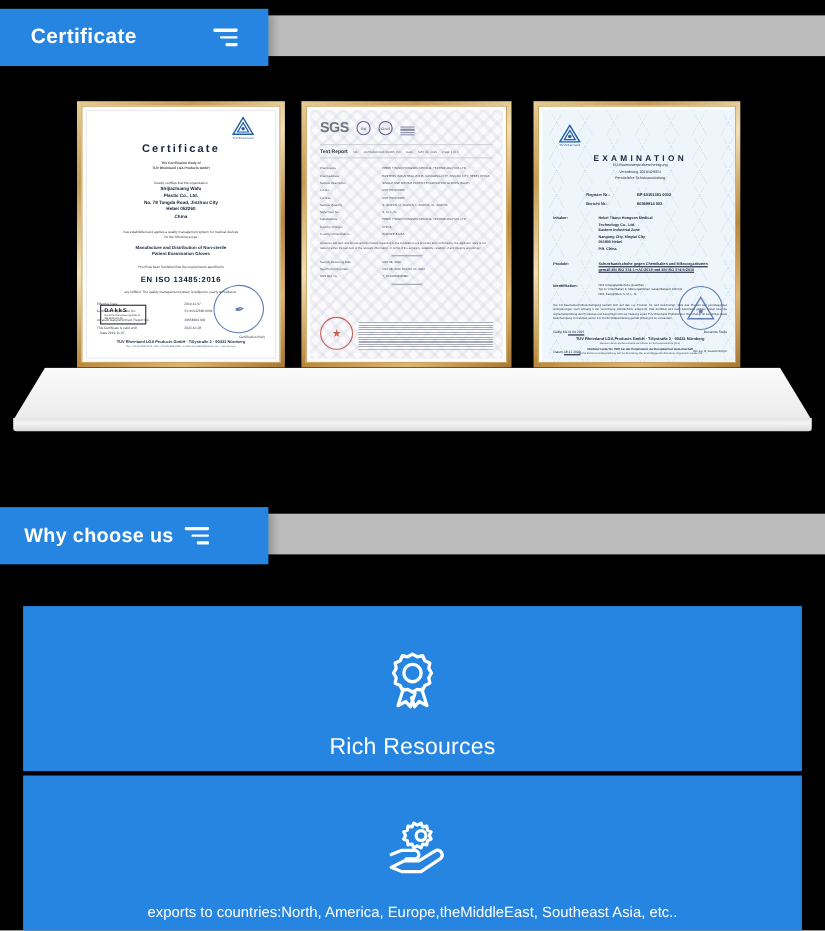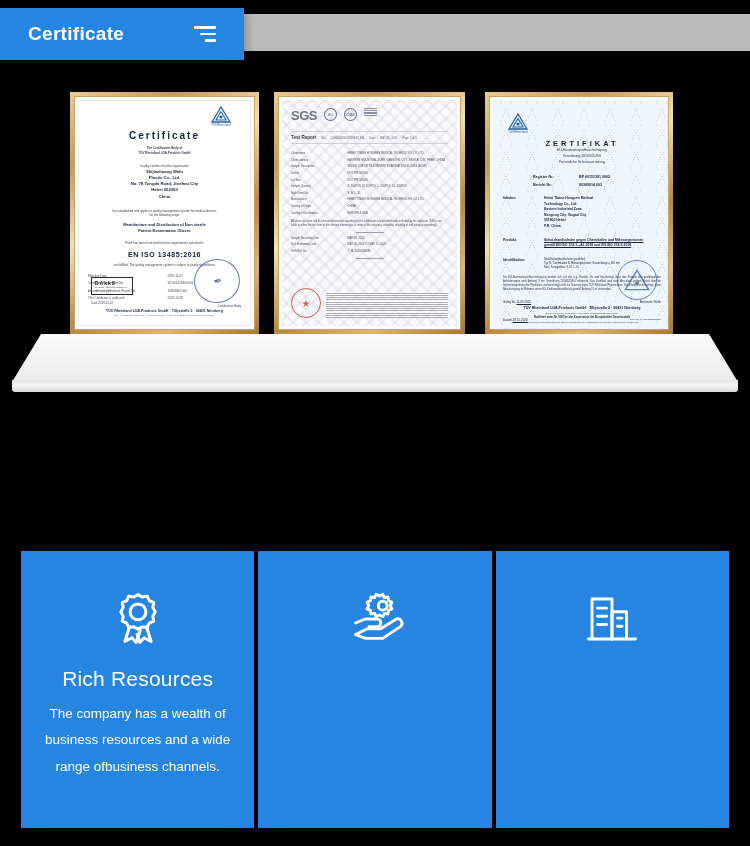--- a/index.html
+++ b/index.html
@@ -99,21 +99,21 @@
   .c1-foot .l2 { font-size:2.3px; color:#545a6c; margin-top:1.5px;}
 
   
   .doc2 {
     background:
       repeating-linear-gradient(45deg, rgba(210,210,225,.30) 0 3px, rgba(255,255,255,0) 3px 9px),
       repeating-linear-gradient(-45deg, rgba(210,210,225,.30) 0 3px, rgba(255,255,255,0) 3px 9px),
       #fafafc;
     padding:8px 9px;
   }
-  .sgs-head { display:flex; align-items:flex-start; gap:7px; }
+  .sgs-head { display:flex; align-items:flex-end; gap:7px; }
   .sgs-word { font-size:13px; font-weight:bold; color:#6f7480; letter-spacing:-.5px; font-family:"Liberation Sans",sans-serif;}
   .acc-badge { width:13px; height:13px; border-radius:50%; border:1.2px solid #5b5f94; display:flex;align-items:center;justify-content:center;font-size:3px;color:#3c4066;}
   .acc-lines { display:flex; flex-direction:column; gap:1px; }
   .acc-lines i { display:block; width:13px; height:1.2px; background:#8b8fa6; }
   .sgs-rep { display:flex; align-items:center; gap:5px; border-top:.6px solid #cfcfd8; border-bottom:.6px solid #cfcfd8; margin-top:8px; padding:3px 0; }
   .sgs-rep .t { font-size:4.6px; font-weight:bold; color:#2f3342; }
   .sgs-rep .m { font-size:2.8px; color:#5a5f71; }
   .sgs-tbl { margin-top:8px; }
   .sgs-tr { display:flex; font-size:2.7px; color:#4a4f61; line-height:1.5; margin-bottom:2.6px; }
   .sgs-tr .k { width:36%; }
@@ -181,21 +181,21 @@
     border-radius:0 0 3px 3px;
   }
   .shelf-shadow {
     position:absolute; left:40px; top:58px; width:670px; height:44px;
     background:linear-gradient(180deg,rgba(0,0,0,0.13) 0%, rgba(0,0,0,0) 100%);
     clip-path: polygon(0% 0%, 100% 0%, 92% 100%, 8% 100%);
     filter: blur(2px);
   }
 
   
-  .cards { position:absolute; left:0; top:551px; width:750px; height:277px; display:flex; gap:4px; padding:0 21px; }
+  .cards { position:absolute; left:0; top:551px; width:750px; height:277px; display:flex; gap:4px; padding:0 21px;flex-direction:column; }
   .card {
     flex:1; background:#2585e0; color:#fff;
     display:flex; flex-direction:column; align-items:center;
     padding:34px 14px 10px;
     text-align:center;
   }
   .card-icon { width:68px; height:68px; display:flex; align-items:center; justify-content:center; }
   .card-title { font-size:21px; margin-top:14px; font-weight:normal; letter-spacing:.2px; }
   .card-desc { font-size:13.5px; line-height:1.95; margin-top:10px; }
 </style>
@@ -399,21 +399,21 @@
 
             <div class="tuv-logo">
               <svg width="20" height="17" viewBox="0 0 20 17">
                 <polygon points="10,1 19,16 1,16" fill="none" stroke="#1f5fa8" stroke-width="1.3"></polygon>
                 <polygon points="10,5.5 15,14 5,14" fill="none" stroke="#1f5fa8" stroke-width="1.1"></polygon>
                 <circle cx="10" cy="11" r="1.6" fill="#1f5fa8"></circle>
               </svg>
               <div class="tuv-cap">TÜVRheinland</div>
             </div>
 
-            <div class="z-title">ZERTIFIKAT</div>
+            <div class="z-title">EXAMINATION</div>
             <div class="z-sub">EU-Baumusterprüfbescheinigung</div>
             <div class="z-sub">Verordnung 2016/425/EU</div>
             <div class="z-sub">Persönliche Schutzausrüstung</div>
 
             <div class="z-rows">
               <div class="z-row">
                   <span class="k">Register Nr.:</span>
                   <span class="v">BP 60151391 0002</span>
                 </div>
               <div class="z-row">
@@ -493,45 +493,56 @@
 
     </div>
 
     <div class="shelf">
       <div class="shelf-top"></div>
       <div class="shelf-edge"></div>
       <div class="shelf-shadow"></div>
     </div>
   </div>
 
+  <div class="banner-wrap" style="position:absolute; left:0; top:453px; width:750px;">
+    <div class="banner-graybar"></div>
+    <div class="banner-tab tab-b">
+      <span class="banner-title small">Why choose us</span>
+      <span class="lines-icon">
+        <span></span>
+          <span></span>
+          <span></span>
+      </span>
+    </div>
+  </div>
 
   <div class="cards">
 
     <div class="card">
       <div class="card-icon">
         <svg width="60" height="60" viewBox="0 0 64 64" fill="none" stroke="#ffffff" stroke-width="3.2" stroke-linejoin="round" stroke-linecap="round">
           <path d="M32 6 l4.6 2.6 5.2-1 2.2 4.8 4.8 2.2 -1 5.2 2.6 4.6 -2.6 4.6 1 5.2 -4.8 2.2 -2.2 4.8 -5.2-1 -4.6 2.6 -4.6-2.6 -5.2 1 -2.2-4.8 -4.8-2.2 1-5.2 -2.6-4.6 2.6-4.6 -1-5.2 4.8-2.2 2.2-4.8 5.2 1z"></path>
           <circle cx="32" cy="24.4" r="8.4"></circle>
           <path d="M23 40 l-5 16 7.5-4 4.5 5 4.5-13"></path>
           <path d="M41 40 l5 16 -7.5-4 -4.5 5 -3-8.6"></path>
         </svg>
       </div>
       <div class="card-title">Rich Resources</div>
-      <div class="card-desc">The company has a wealth of business resources and a wide range ofbusiness channels.</div>
     </div>
 
     <div class="card">
       <div class="card-icon">
         <svg width="62" height="62" viewBox="0 0 64 64" fill="none" stroke="#ffffff" stroke-width="3" stroke-linejoin="round" stroke-linecap="round">
           <path d="M40 6.5 l1.6 3.5 3.8-.7 .6 3.8 3.5 1.6 -1.8 3.4 1.8 3.4 -3.5 1.6 -.6 3.8 -3.8-.7 -1.6 3.5 -3.4-1.8 -3.4 1.8 -1.6-3.5 -3.8 .7 -.6-3.8 -3.5-1.6 1.8-3.4 -1.8-3.4 3.5-1.6 .6-3.8 3.8 .7 1.6-3.5 3.4 1.8z"></path>
           <circle cx="40" cy="18.2" r="4.6"></circle>
           <path d="M12 36 l10-4 h12 a4 4 0 0 1 0 8 h-8"></path>
           <path d="M12 48 l12-6 h14 l16-10 a4.6 4.6 0 0 1 4.6 7.6 L40 52 H22z"></path>
         </svg>
       </div>
+      <div class="card-desc">exports to countries:North, America, Europe,theMiddleEast, Southeast Asia, etc..</div>
     </div>
 
     <div class="card">
       <div class="card-icon">
         <svg width="58" height="58" viewBox="0 0 64 64" fill="none" stroke="#ffffff" stroke-width="3.2" stroke-linejoin="round" stroke-linecap="round">
           <path d="M10 54 V10 h22 v44"></path>
           <path d="M32 54 V24 h16 v30"></path>
           <path d="M6 54 h52"></path>
           <path d="M16 20 h10"></path>
             <path d="M16 29 h10"></path>

